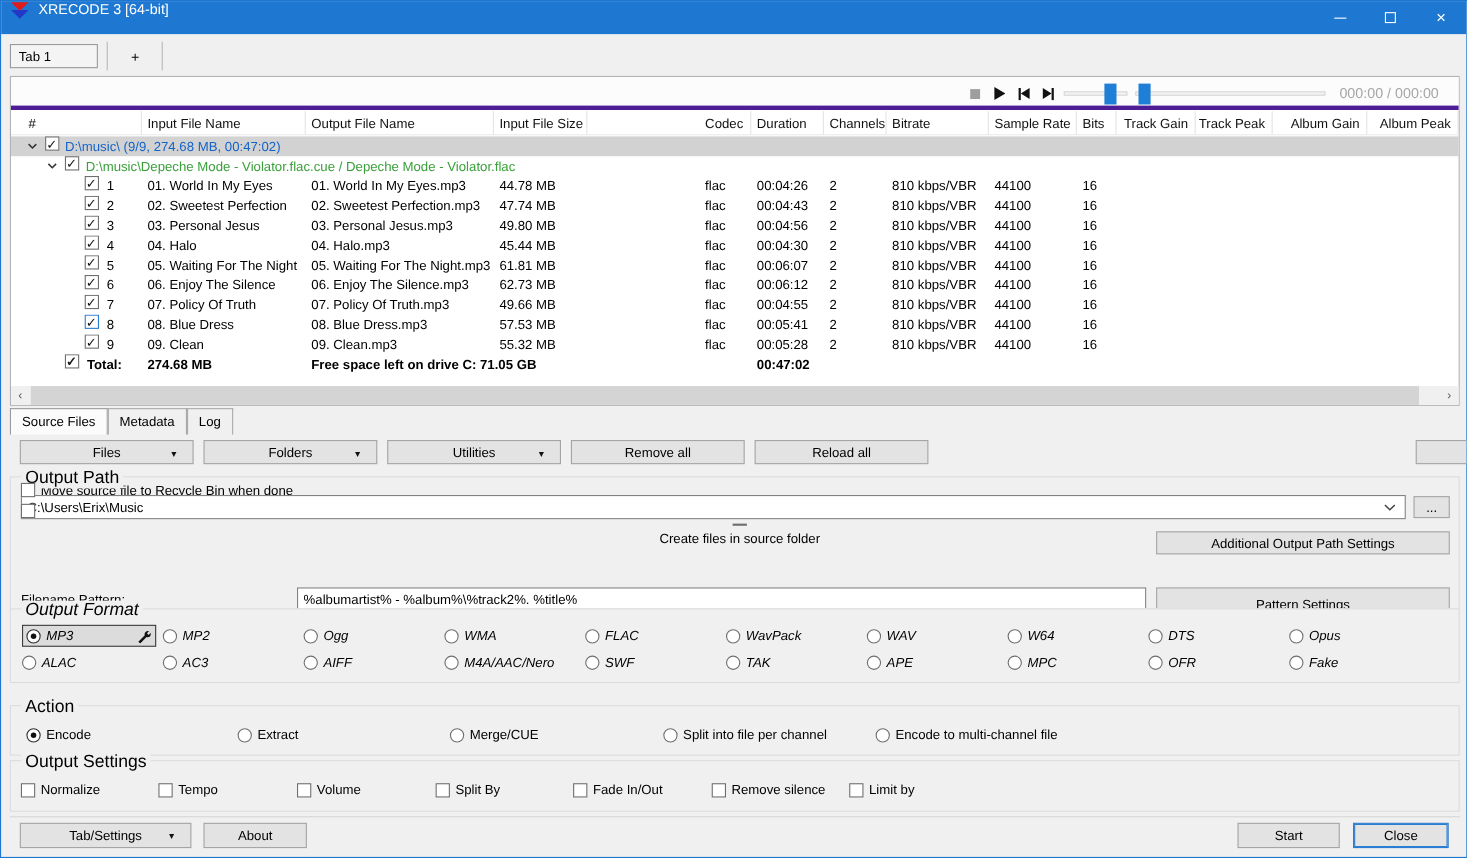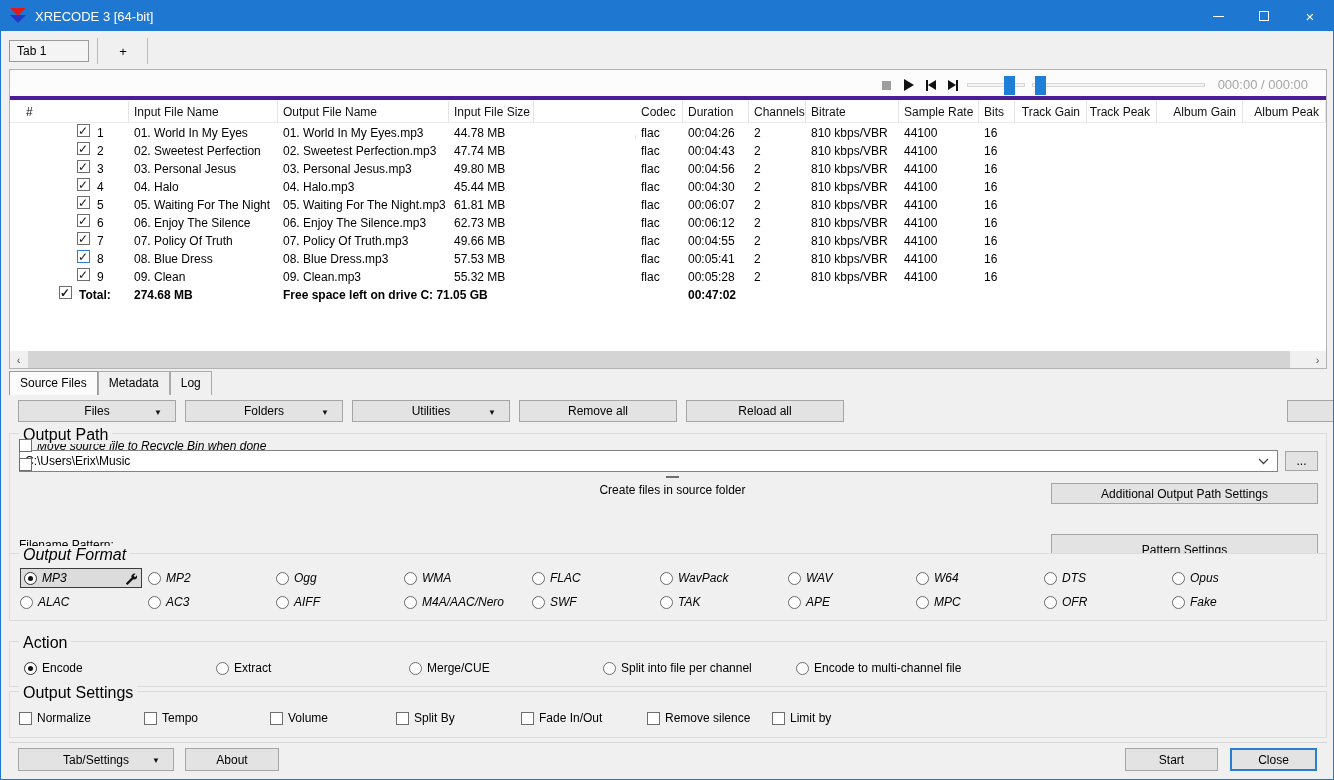--- a/index.html
+++ b/index.html
@@ -5,21 +5,21 @@
   * { margin:0; padding:0; box-sizing:border-box; }
   html,body { width:1334px; height:780px; overflow:hidden; }
   body {
     font-family:"Liberation Sans", sans-serif;
     font-size:12px; color:#000;
     background:#f0f0f0;
     position:relative;
     border:1px solid #1e78d2;
   }
   
-  .titlebar { position:absolute; left:0; top:0; width:100%; height:30px; background:#1e78d2; display:flex; align-items:center; }
+  .titlebar { position:absolute; left:0; top:0; width:100%; height:30px; background:#1e78d2; display:flex; }
   .logo { width:18px; height:18px; margin-left:8px; position:relative; }
   .logo .tri { position:absolute; left:1px; width:0; height:0; border-left:8px solid transparent; border-right:8px solid transparent; }
   .logo .tri.red  { top:1px; border-top:8px solid #e01b1b; }
   .logo .tri.blue { top:8px; border-top:8px solid #2238c8; }
   .title-text { color:#fff; font-size:13px; margin-left:8px; }
   .wincontrols { margin-left:auto; display:flex; height:100%; }
   .winbtn { width:46px; height:100%; display:flex; align-items:center; justify-content:center; color:#fff; }
   .glyph-min { width:11px; height:1px; background:#fff; display:block; }
   .glyph-max { width:10px; height:10px; border:1px solid #fff; display:block; }
   .glyph-close { font-size:15px; line-height:1; }
@@ -182,21 +182,41 @@
     <span class="hc w-smp">Sample Rate</span>
     <span class="hc w-bts">Bits</span>
     <span class="hc r w-tg">Track Gain</span>
     <span class="hc r w-tp">Track Peak</span>
     <span class="hc r w-ag">Album Gain</span>
     <span class="hc r w-ap">Album Peak</span>
   </div>
 
   <div class="rows">
 
-
+    <div class="trow group-row" style="padding-left:15px;">
+      <span class="chev">
+          <svg width="9" height="6" viewBox="0 0 9 6">
+            <path d="M1 1 L4.5 4.5 L8 1" stroke="#333" fill="none" stroke-width="1.4"></path>
+          </svg>
+        </span>
+      <span style="width:6px;"></span>
+      <span class="cb checked"></span>
+      <span class="gtext">D:\music\ (9/9, 274.68 MB, 00:47:02)</span>
+    </div>
+
+    <div class="trow album-row" style="padding-left:33px;">
+      <span class="chev">
+          <svg width="9" height="6" viewBox="0 0 9 6">
+            <path d="M1 1 L4.5 4.5 L8 1" stroke="#333" fill="none" stroke-width="1.4"></path>
+          </svg>
+        </span>
+      <span style="width:6px;"></span>
+      <span class="cb checked"></span>
+      <span class="gtext" style="padding-left:6px;">D:\music\Depeche Mode - Violator.flac.cue / Depeche Mode - Violator.flac</span>
+    </div>
 
     <div>
 
     <div class="trow">
         <span class="c w-num num-cell" style="padding-left:67px;">
           <span class="cb checked"></span>
           <span class="rownum">1</span>
         </span>
         <span class="c w-in">01. World In My Eyes</span>
         <span class="c w-out">01. World In My Eyes.mp3</span>
@@ -423,36 +443,39 @@
   <div class="combo">
     <span>C:\Users\Erix\Music</span>
     <span class="cchev"><svg width="11" height="7" viewBox="0 0 11 7">
           <path d="M1 1 L5.5 5.5 L10 1" stroke="#444" fill="none" stroke-width="1.3"></path>
         </svg></span>
   </div>
   <div class="btn browse-btn">...</div>
 
   <div>
 
-  <div class="chkline" style="position:static; margin:4px 0 0 9px; height:15px;font-style:italic;">
+  <div class="chkline" style="position:static; margin:4px 0 0 9px; height:15px;">
       <span class="cb"></span>
       <span>Move source file to Recycle Bin when done</span>
     </div>
       <div class="chkline" style="position:static; margin:4px 0 0 9px; height:15px;">
       <span class="cb"></span>
       <span>Delete source file when done (do not move to Recycle Bin)</span>
     </div>
       <div class="chkline" style="position:static; margin:4px 0 0 9px; height:15px;flex-direction:column;">
       <span class="cb"></span>
       <span>Create files in source folder</span>
     </div>
     </div>
 
   <div class="btn addout-btn">Additional Output Path Settings</div>
   <span class="fnp-label">Filename Pattern:</span>
+  <div class="fnp-input">
+      <span>%albumartist% - %album%\%track2%. %title%</span>
+    </div>
   <div class="btn pattern-btn">Pattern Settings</div>
 </div>
 
 <div class="groupbox gb-format">
   <span class="gb-label">Output Format</span>
   <div class="fmt-grid">
     <div style="display:contents;">
       
     <div class="fmt-cell selected boxed">
         <span class="radio"></span>

